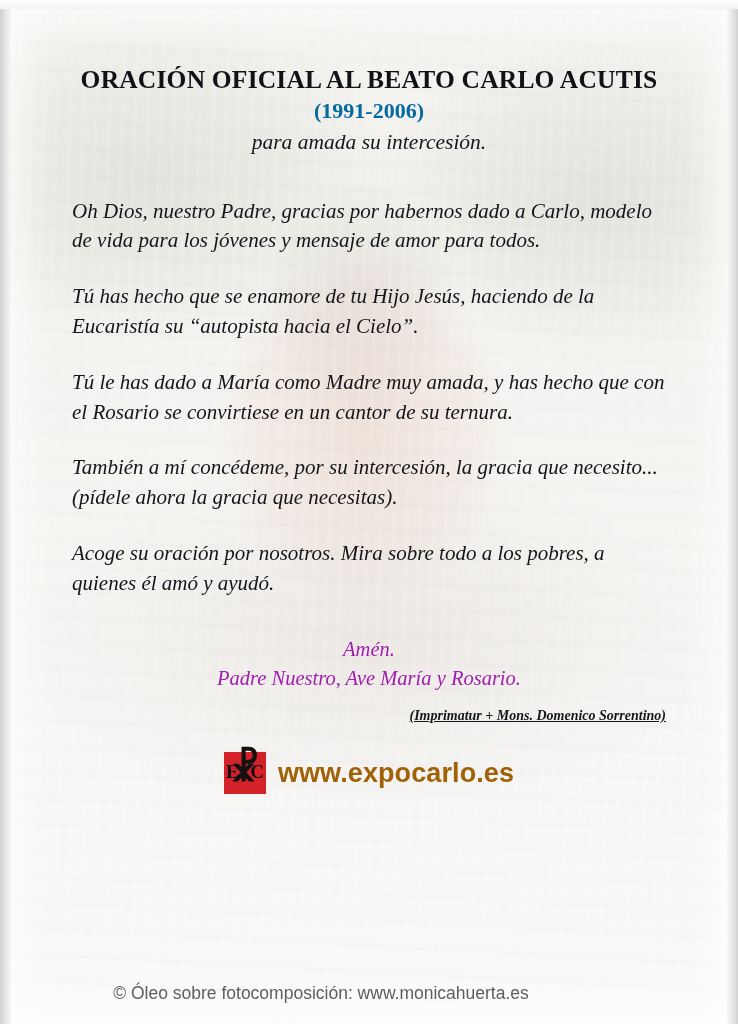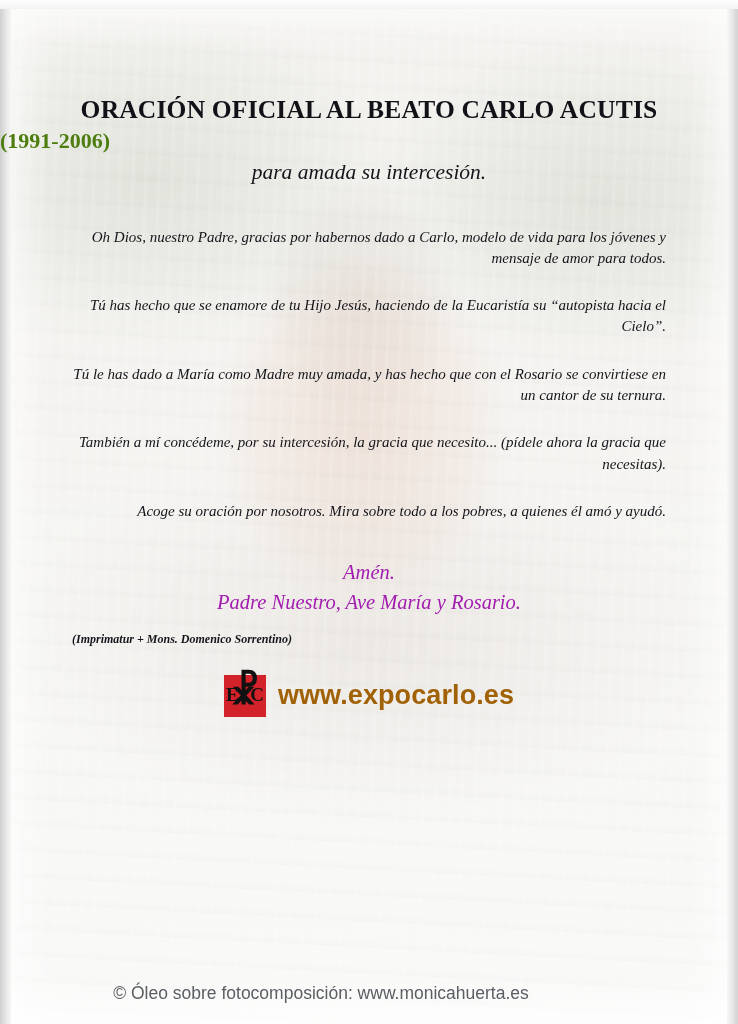--- a/index.html
+++ b/index.html
@@ -84,67 +84,69 @@
     color: #16171a;
   }
 
   .title {
     text-align: center;
     font-family: "Liberation Serif", serif;
     font-weight: bold;
     font-size: 25.5px;
     letter-spacing: .2px;
     margin: 0;
-    padding-top: 96px;
+    padding-top: 66px;
     line-height: 1.12;
     color: #111217;
   }
   .years {
+    text-align: center;
     font-weight: bold;
     font-size: 22px;
     margin-top: 3px;
-    color: #4d7c0f;
+    color: #0369a1;
   }
   .subtitle {
     text-align: center;
     font-style: italic;
     font-size: 21.5px;
     margin-top: 6px;
     color: #15161b;
   }
 
   .prayer {
     margin-top: 42px;
     padding: 0 72px;
   }
   .stanza {
-    text-align: right;
-    font-style: italic;
-    font-size: 15px;
+    text-align: left;
+    font-style: italic;
+    font-size: 21px;
     line-height: 1.42;
     margin: 0 0 26px 0;
     color: #14151a;
   }
   .stanza.closing { margin-bottom: 22px; }
 
   .amen-block {
     margin-top: 36px;
     text-align: center;
     font-style: italic;
     font-size: 20.5px;
     line-height: 1.45;
     color: #a21caf;
   }
   .imprimatur {
     margin-top: 14px;
-    text-align: left;
-    font-style: italic;
-    font-weight: bold;
-    font-size: 12px;
+    text-align: right;
+    font-style: italic;
+    font-weight: bold;
+    font-size: 14px;
     color: #15161b;
+    text-decoration: underline;
   }
 
   
   .brand-row {
     margin-top: 28px;
     display: flex;
     align-items: center;
     justify-content: center;
     gap: 12px;
   }

